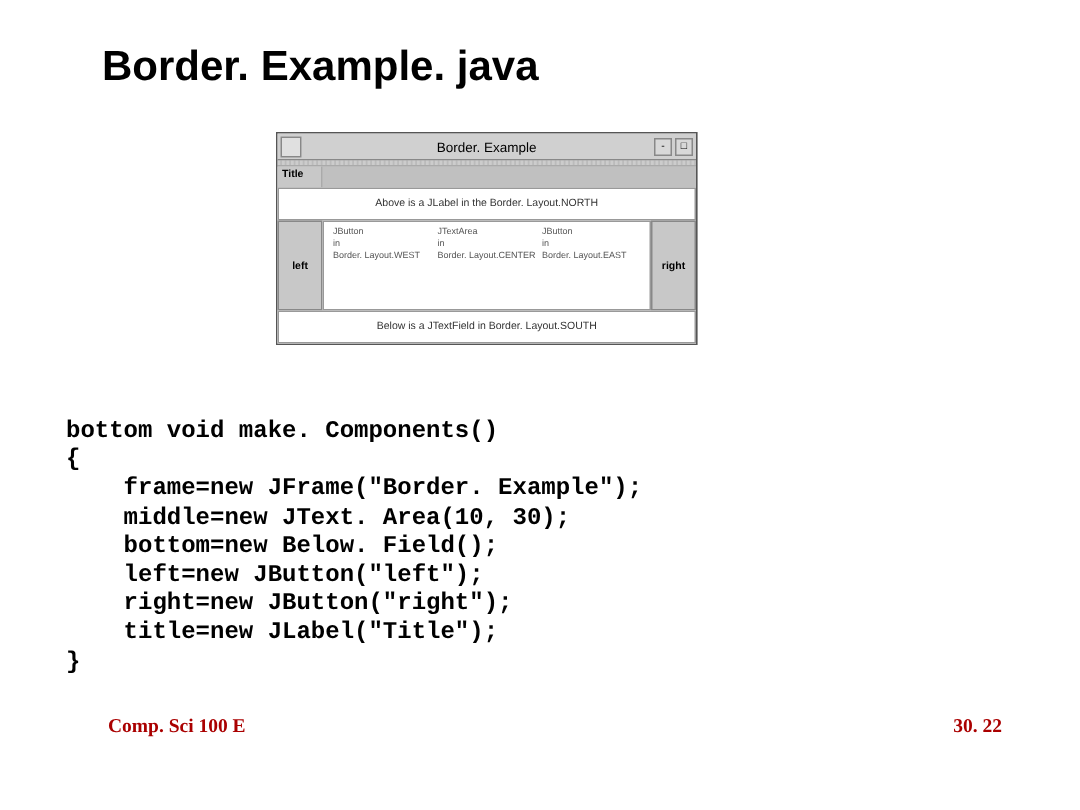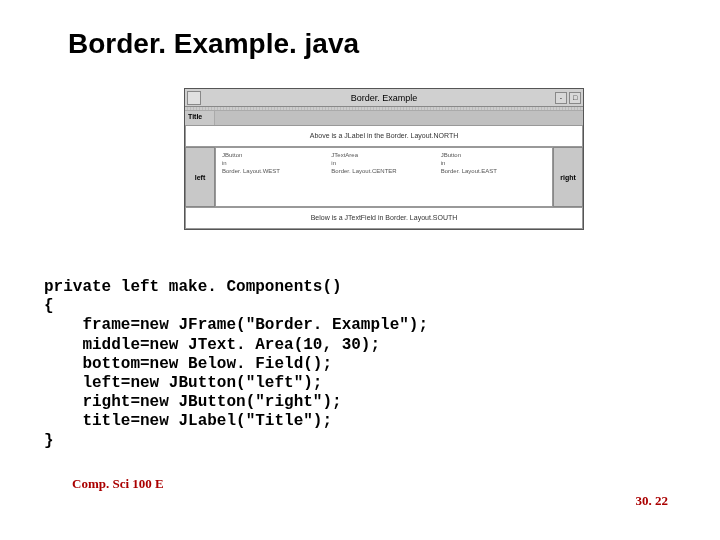--- a/index.html
+++ b/index.html
@@ -13,21 +13,21 @@
     .slide-title {
       font-size: 28px;
       font-weight: bold;
       color: #000;
       padding: 28px 0 0 68px;
     }
     .window-mock {
       position: absolute;
       top: 88px;
       left: 184px;
-      width: 400px;
+      width: 281px;
       background: #c0c0c0;
       border: 1px solid #555;
     }
     .titlebar {
       display: flex;
       align-items: center;
       height: 18px;
       background: #d0d0d0;
       border-bottom: 1px solid #888;
     }
@@ -138,21 +138,21 @@
       bottom: 48px;
       left: 72px;
       font-family: Georgia, serif;
       font-size: 13px;
       font-weight: bold;
       color: #a00;
       margin-top: 40px;
     }
     .footer-right {
       position: absolute;
-      bottom: 31px;
+      bottom: 48px;
       right: 52px;
       font-family: Georgia, serif;
       font-size: 13px;
       font-weight: bold;
       color: #a00;
     }
   </style>
 </head>
 <body>
 
@@ -188,21 +188,21 @@
         <div>JButton</div>
         <div>in</div>
         <div>Border. Layout.EAST</div>
       </div>
     </div>
     <div class="btn-right">right</div>
     <div class="south-row">Below is a JTextField in Border. Layout.SOUTH</div>
   </div>
 </div>
 
-<div class="code-block"><span>private left make. Components()</span>
+<div class="code-block"><span>bottom void make. Components()</span>
 <span>{</span>
 <span>    frame=new JFrame("Border. Example");</span>
 <span>    middle=new JText. Area(10, 30);</span>
 <span>    bottom=new Below. Field();</span>
 <span>    left=new JButton("left");</span>
 <span>    right=new JButton("right");</span>
 <span>    title=new JLabel("Title");</span>
 <span>}</span></div>
 
 <div class="footer-left">Comp. Sci 100 E</div>

